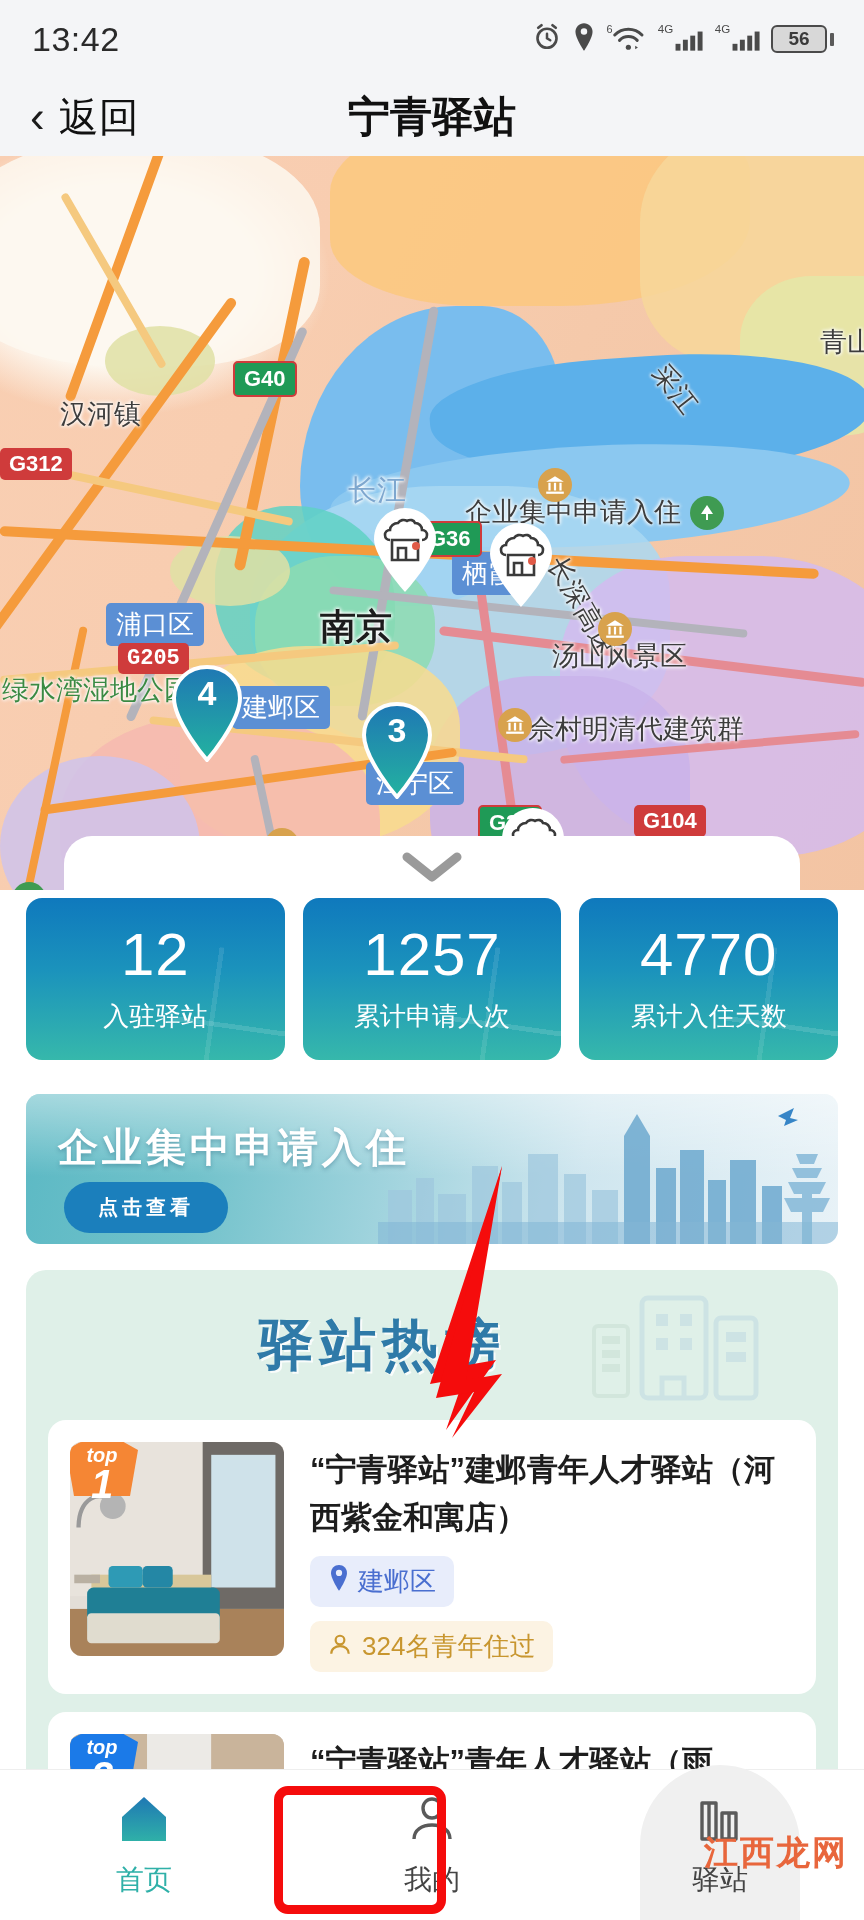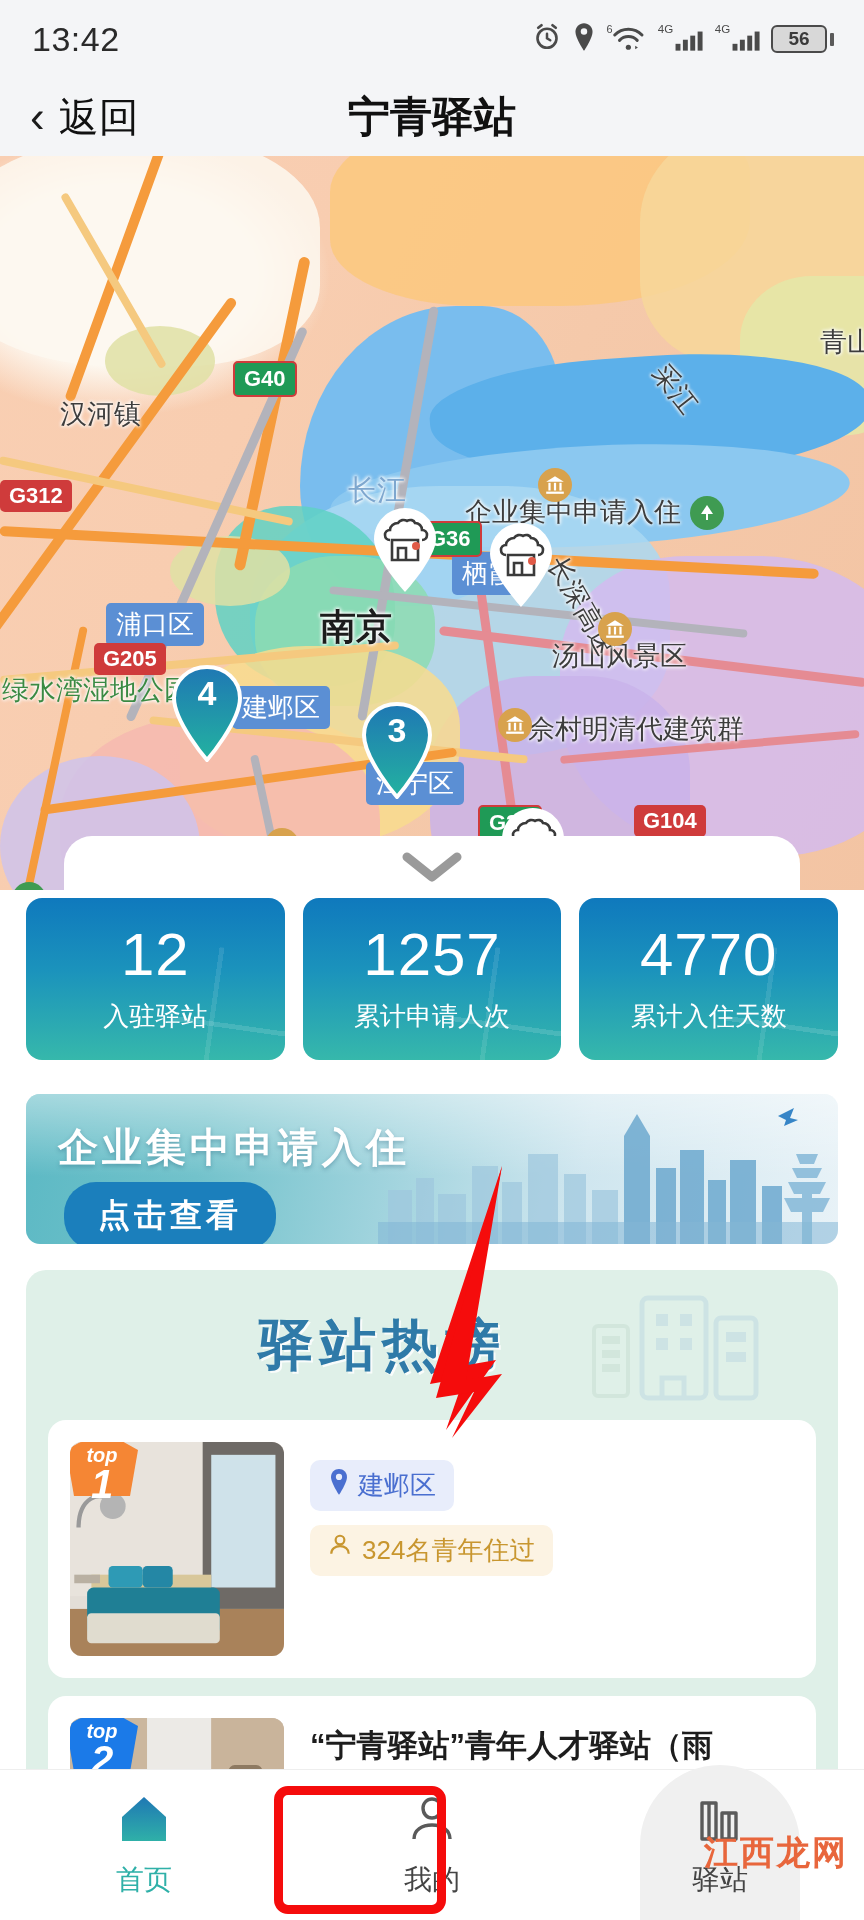--- a/index.html
+++ b/index.html
@@ -142,21 +142,21 @@
   .banner-sky {
     position:absolute; inset:0;
     background: linear-gradient(180deg, rgba(255,255,255,.45) 0%, rgba(255,255,255,0) 55%);
   }
   .banner-title {
     position:absolute; left: 32px; top: 26px; font-size: 40px; font-weight: bold; color:#fff;
     letter-spacing: 4px; text-shadow: 0 2px 4px rgba(20,80,110,.35);
   }
   .banner-btn {
     position:absolute; left: 38px; top: 88px; background:#1b7fbc; color:#fff;
-    font-size: 32px; font-weight:bold; letter-spacing:4px;
+    font-size: 20px; font-weight:bold; letter-spacing:4px;
     padding: 12px 34px; border-radius: 32px;
   }
   .skyline { position:absolute; right:0; bottom:0; width: 460px; height: 150px; opacity:.95; }
 
   
   .hotwrap {
     margin: 26px 26px 0; border-radius: 20px; background:#dff0e8; padding-bottom: 10px;
     position: relative; overflow:hidden; min-height: 680px;
   }
   .hot-head { position:relative; height: 150px; }
@@ -185,21 +185,21 @@
     font-size:40px; color:#fff; font-weight:bold; font-style:italic; }
 
   .card-body { flex:1; min-width:0; padding-top: 4px;}
   .card-title { font-size: 31px; font-weight:bold; color:#1d1d1d; line-height: 1.55; }
   .tagrow { margin-top: 14px; }
   .tag-loc {
     display:inline-flex; align-items:center; gap:8px; background:#e8edfb; color:#4a6fd0;
     font-size:26px; padding:8px 18px; border-radius:10px;
   }
   .tag-cnt {
-    display:inline-flex; align-items:flex-start; gap:10px; background:#fcf3e3; color:#c8962f;
+    display:inline-flex; align-items:flex-end; gap:10px; background:#fcf3e3; color:#c8962f;
     font-size:26px; padding:8px 18px; border-radius:10px; margin-top:14px;
   }
 
   
   .tabbar {
     position:absolute; left:0; bottom:0; width:864px; height:150px; background:#fff;
     display:flex; align-items:center; box-shadow: 0 -1px 0 #eee;
     z-index: 40;
   }
   .tab { flex:1; display:flex; flex-direction:column; align-items:center; gap:10px; position:relative;text-align:right;}
@@ -352,22 +352,22 @@
         <div class="maplabel" style="left: 820px; top: 168px;">青山</div>
       </div>
     <div class="map-layer" id="map-districts">
         <div class="badge-district" style="left: 106px; top: 447px;">浦口区</div>
         <div class="badge-district" style="left: 232px; top: 530px;">建邺区</div>
         <div class="badge-district" style="left: 366px; top: 606px;">江宁区</div>
         <div class="badge-district" style="left: 452px; top: 396px;">栖霞</div>
       </div>
     <div class="map-layer" id="map-roads-badges">
         <div class="badge-road g" style="left: 233px; top: 205px;">G40</div>
-        <div class="badge-road r" style="left: 0px; top: 292px; margin-top: 32px;">G312</div>
-        <div class="badge-road r" style="left: 94px; top: 487px;">G205</div>
+        <div class="badge-road r" style="left: 0px; top: 292px;">G312</div>
+        <div class="badge-road r" style="left: 118px; top: 487px; font-family: Liberation Mono, monospace;">G205</div>
         <div class="badge-road g" style="left: 418px; top: 365px;">G36</div>
         <div class="badge-road g" style="left: 478px; top: 649px;">G25</div>
         <div class="badge-road r" style="left: 634px; top: 649px;">G104</div>
       </div>
 
     <div class="poi" style="left:538px;top:312px;">
       <span class="poi-dot">
         <svg width="22" height="22" viewBox="0 0 20 20">
             <path d="M10 2 2 7h16z" fill="#fff"></path>
             <rect x="4" y="8" width="2" height="7" fill="#fff"></rect>
@@ -576,20 +576,21 @@
                 <rect x="34" y="58" width="14" height="10" rx="2" fill="#2487a5"></rect>
                 <path d="M4 40c0-14 10-18 16-12" fill="none" stroke="#9a9a9a" stroke-width="2"></path>
                 <circle cx="20" cy="30" r="6" fill="#b4b4b4"></circle>
                 <rect x="2" y="62" width="12" height="4" fill="#b9b0a2"></rect>
               </svg>
               <div class="rank"><svg width="80" height="86" viewBox="0 0 80 86">
                   <path d="M40 2 L76 22 L68 68 L12 68 L4 22 Z" fill="#f58634"></path>
                 </svg><div class="rank-top">top</div><div class="rank-num">1</div></div>
             </div>
             <div class="card-body">
+              <div class="card-title">“宁青驿站”建邺青年人才驿站（河西紫金和寓店）</div>
               <div class="tagrow" style=""><span class="tag-loc">
                   <span><svg width="22" height="28" viewBox="0 0 20 26">
                       <path d="M10 1C5.9 1 2.6 4.3 2.6 8.4 2.6 14 10 25 10 25s7.4-11 7.4-16.6C17.4 4.3 14.1 1 10 1z" fill="#4a6fd0"></path>
                       <circle cx="10" cy="8.3" r="2.9" fill="#e8edfb"></circle>
                     </svg></span>
                   <span>建邺区</span>
                 </span></div>
               <div style=""><span class="tag-cnt">
                   <span><svg width="24" height="24" viewBox="0 0 22 22">
                       <circle cx="11" cy="6.5" r="4" fill="none" stroke="#c8962f" stroke-width="2"></circle>

